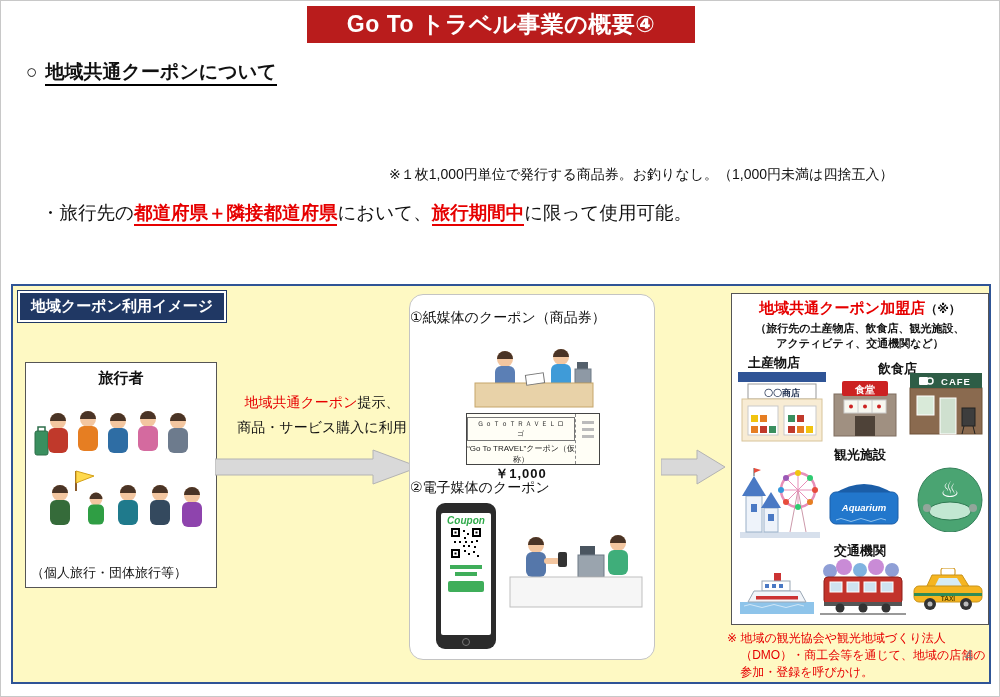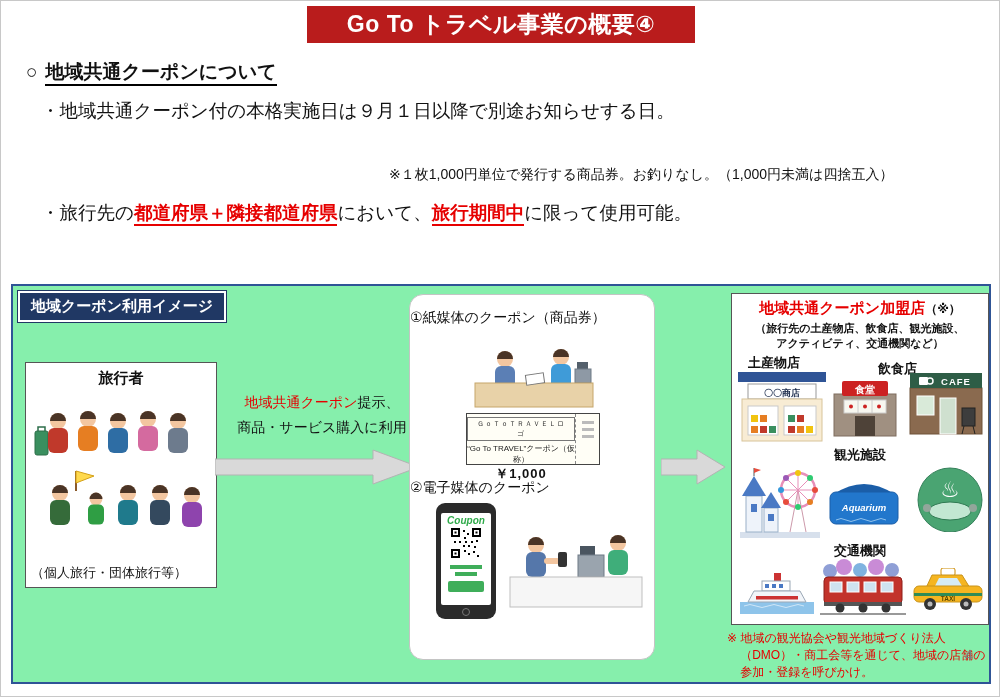--- a/index.html
+++ b/index.html
@@ -16,21 +16,21 @@
   #b1{top:97px}
   #b2{top:129px}
   #b3{top:199px}
   .hl{color:#e60000;font-weight:bold;border-bottom:2px solid #e60000;padding-bottom:1px}
   #b2 .hl{font-size:22px}
   .bold{font-weight:bold}
   .small-suffix{font-size:15px}
   #note{position:absolute;left:388px;top:165px;font-size:14px}
   #pagenum{position:absolute;left:964px;top:646px;font-size:14px;color:#808080}
 
-  #diagram{position:absolute;left:10px;top:283px;width:980px;height:400px;border:2px solid #2f5496;background:#86efac}
+  #diagram{position:absolute;left:10px;top:283px;width:980px;height:400px;border:2px solid #2f5496;background:#fef9c3}
   #dlabel{position:absolute;left:4px;top:4px;background:#203864;color:#fff;font-size:15px;font-weight:bold;padding:6px 13px;border:1px solid #203864;box-shadow:inset 0 0 0 2px #fff}
 
   #tbox{position:absolute;left:12px;top:76px;width:192px;height:226px;border:1px solid #555;background:#fff}
   #ttitle{position:absolute;top:6px;left:0;right:0;text-align:center;font-weight:bold;font-size:15px}
   #tsvg{position:absolute;left:6px;top:28px}
   #tcaption{position:absolute;left:5px;bottom:5px;font-size:13px;white-space:nowrap}
 
   #flowtext{position:absolute;left:206px;top:104px;width:206px;text-align:center;font-size:14px;line-height:1.8}
   .flow-red{color:#e60000}
   #arrow1{position:absolute;left:202px;top:162px}
@@ -44,21 +44,21 @@
   #scene2{position:absolute;left:96px;top:216px}
 
   #voucher{position:absolute;left:56px;top:118px;width:134px;height:52px;border:1.5px solid #444;background:#fffef6;text-align:center}
   .v-main{margin-right:24px}
   .v-logo{display:inline-block;border:1px solid #777;font-size:7px;padding:1px 8px;margin-top:3px;letter-spacing:1px;color:#333}
   .v-name{font-size:8px;margin-top:2px;color:#222}
   .v-amount{font-size:13px;font-weight:bold;letter-spacing:1px}
   .v-stub{position:absolute;right:0;top:0;bottom:0;width:24px;border-left:1px dashed #888;display:flex;flex-direction:column;gap:4px;align-items:center;padding-top:7px}
   .v-stub i{display:block;width:12px;height:3px;background:#bbb}
 
-  #phone{position:absolute;left:26px;top:208px;width:60px;height:116px;background:#2b2b2b;border-radius:9px;padding:10px 5px 14px}
+  #phone{position:absolute;left:26px;top:208px;width:60px;height:146px;background:#2b2b2b;border-radius:9px;padding:10px 5px 14px}
   #phone .screen{width:100%;height:100%;background:#fff;border-radius:2px;text-align:center;overflow:hidden}
   .app-title{color:#2faa4a;font-weight:bold;font-style:italic;font-size:10px;margin-top:2px}
   #phone .qr{margin-top:2px}
   .ph-line{height:4px;background:#3fae5a;margin:3px 9px 0}
   .ph-line.short{margin:3px 14px 0}
   .ph-btn{height:11px;background:#3fae5a;margin:5px 7px 0;border-radius:2px}
   #phone .home{position:absolute;left:50%;bottom:3px;width:8px;height:8px;border:1px solid #777;border-radius:50%;transform:translateX(-50%)}
 
   #shopbox{position:absolute;left:718px;top:7px;width:258px;height:332px;border:1px solid #555;background:#fff}
   #shoptitle{position:absolute;top:5px;left:0;right:0;text-align:center;white-space:nowrap}
@@ -103,21 +103,20 @@
 </svg>
 
 <div id="slide">
 
   <div id="hdr">Go To トラベル事業の概要④</div>
 
   <div id="heading">
     <span>○</span><span class="ht">地域共通クーポンについて</span>
   </div>
 
-  <div id="b1" class="bullet">・地域共通クーポン付の本格実施日は９月１日以降で別途お知らせする日。</div>
 
 
   <div id="note">※１枚1,000円単位で発行する商品券。お釣りなし。（1,000円未満は四捨五入）</div>
 
   <div id="b3" class="bullet">
     <span>・旅行先の</span><span class="hl">都道府県＋隣接都道府県</span><span>において、</span><span class="hl">旅行期間中</span><span>に限って使用可能。</span>
   </div>
 
   <div id="diagram">
 

